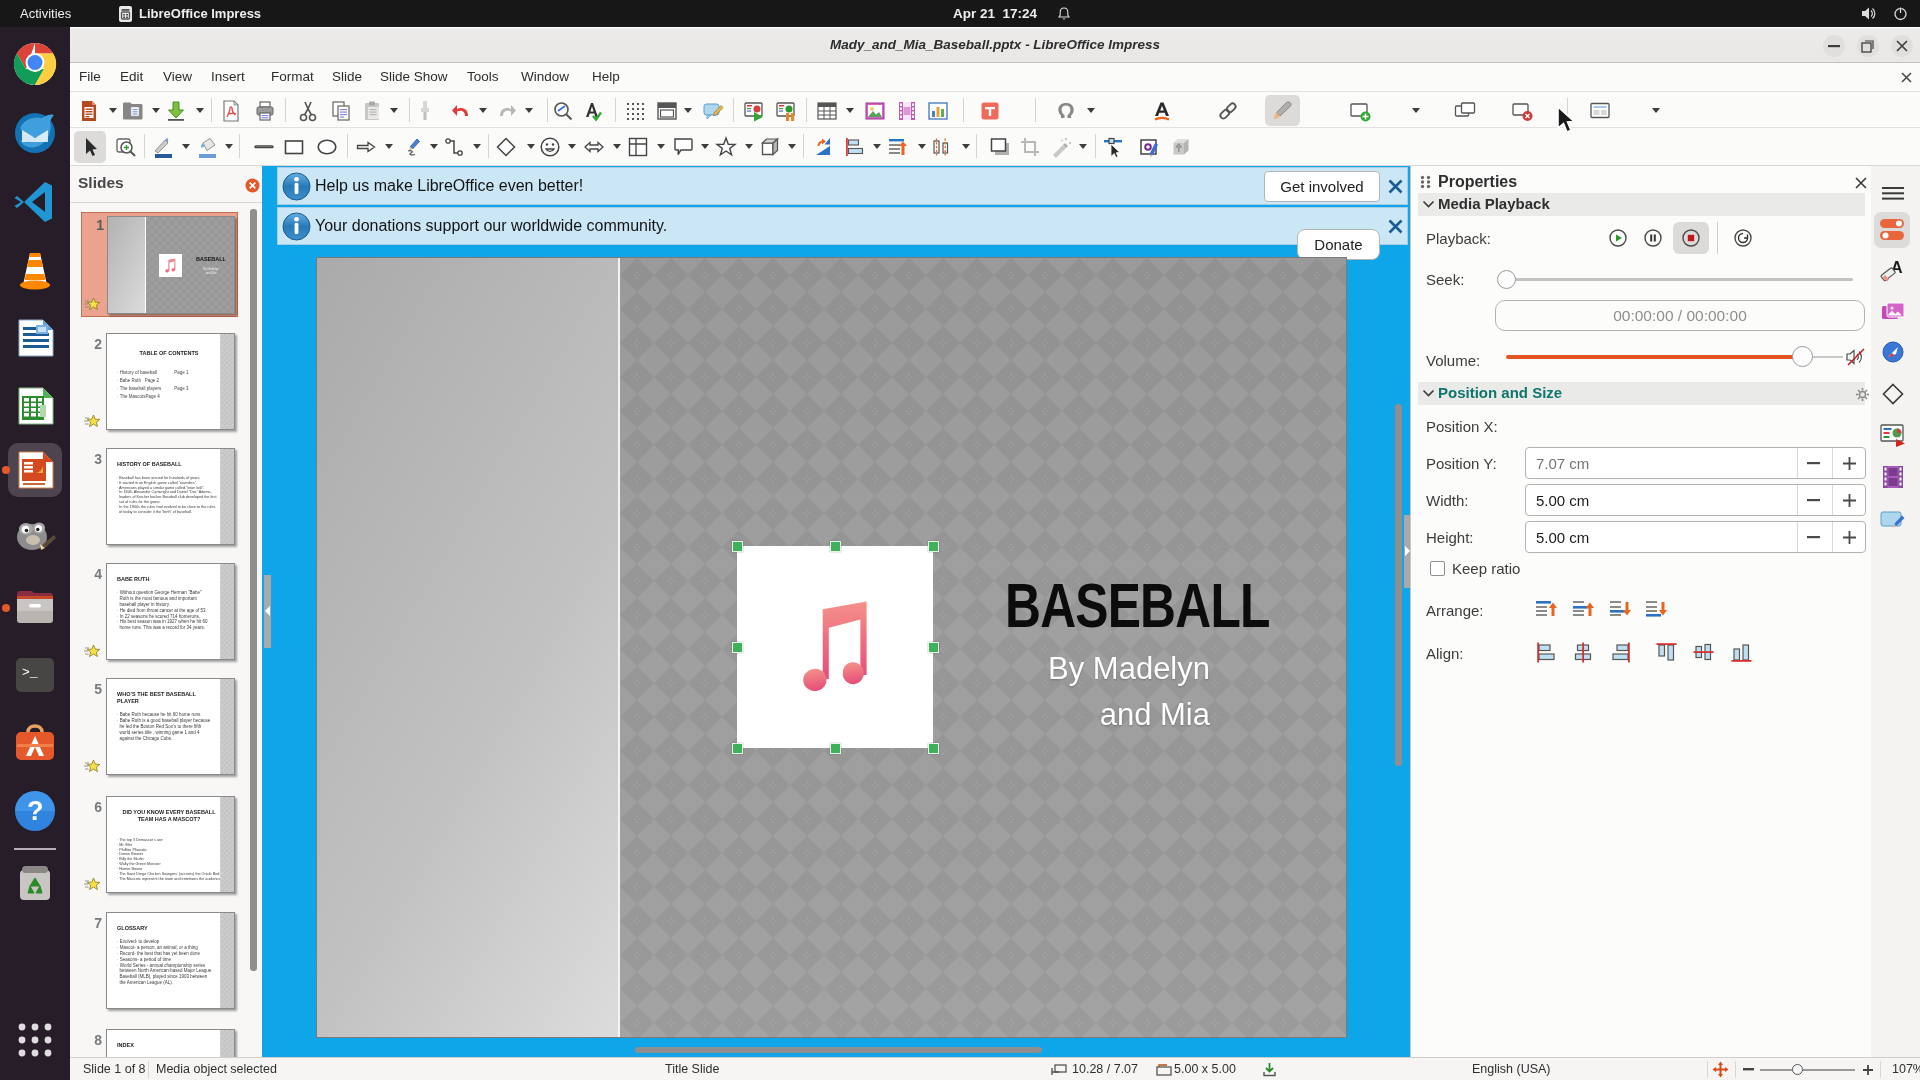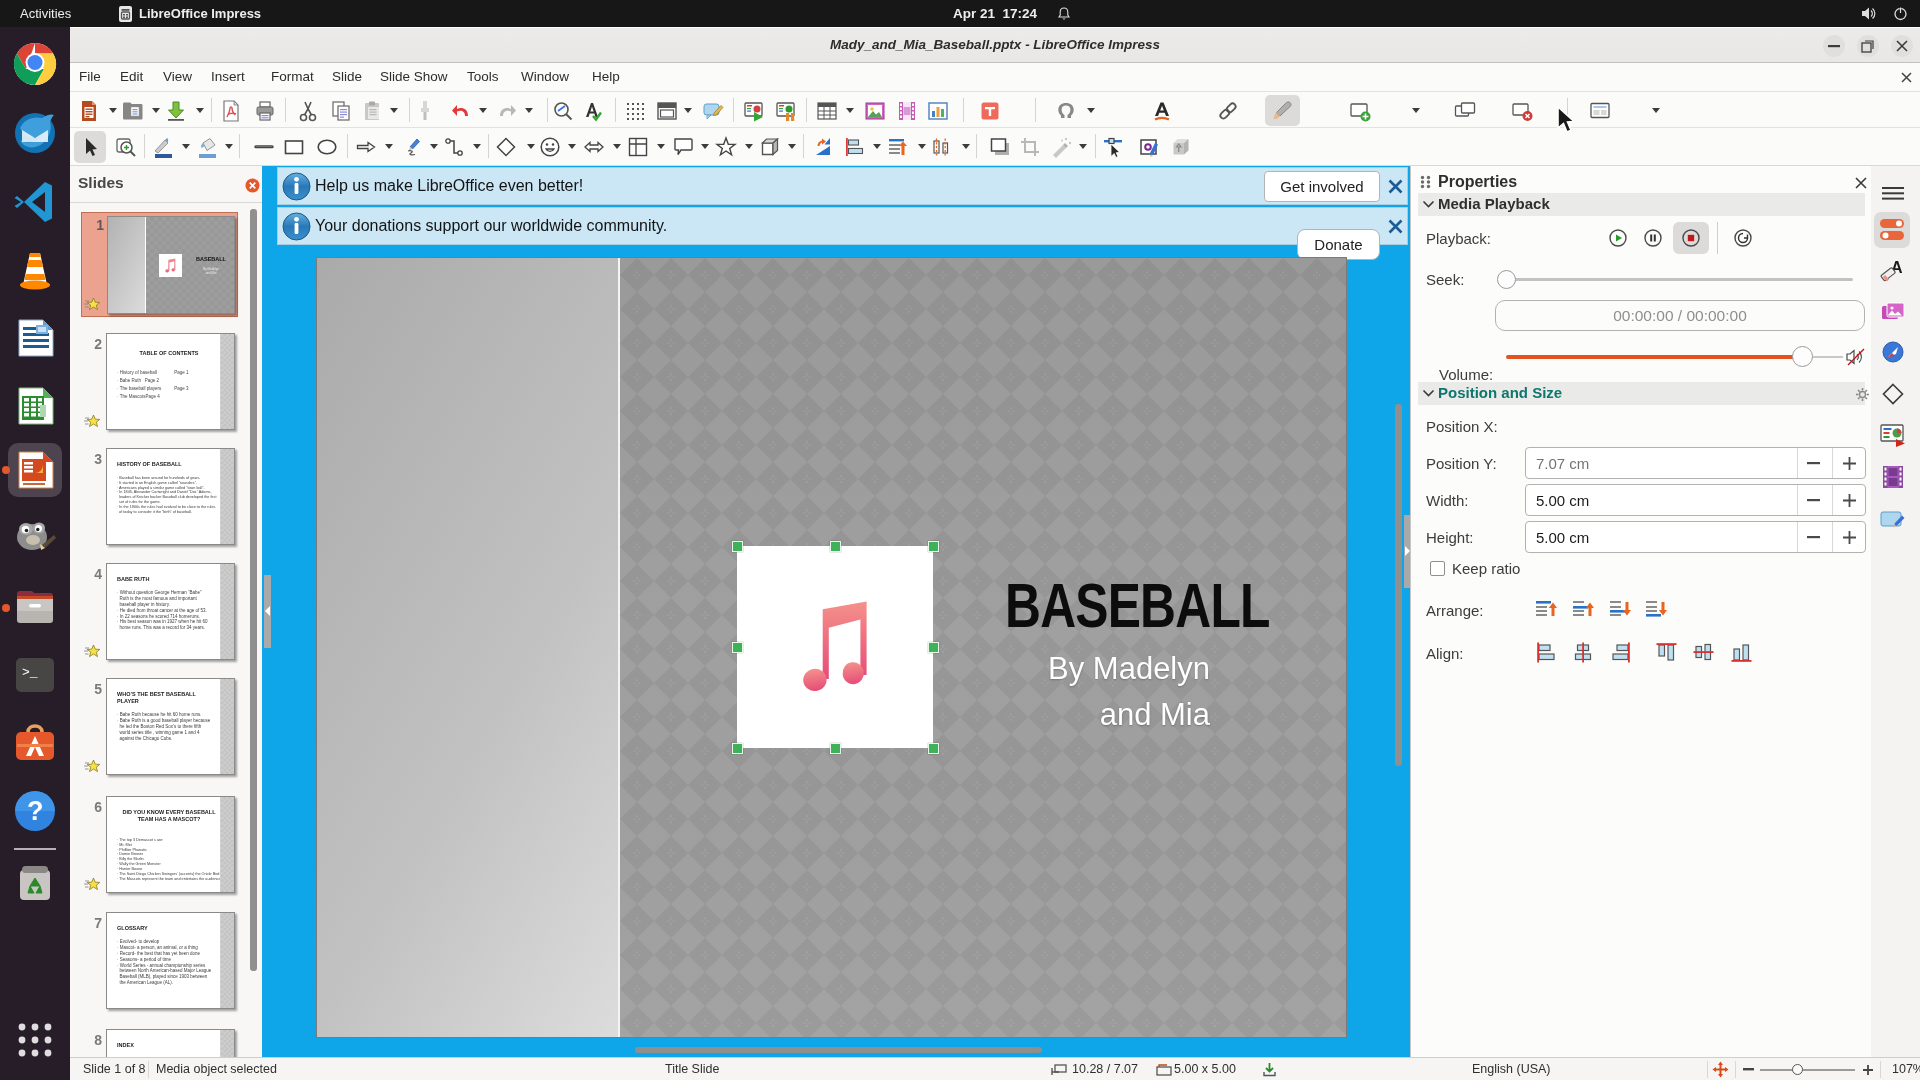--- a/index.html
+++ b/index.html
@@ -880,21 +880,21 @@
           <div class="abs" style="left:306px;top:56px;width:1px;height:32px;background:#cfcecc;"></div>
           <svg class="abs" style="left:323px;top:63px;" width="18" height="18" viewBox="0 0 18 18">
             <circle cx="9" cy="9" r="8" fill="none" stroke="#4a4a4a" stroke-width="1.4"></circle>
             <path d="M9 4.5 A4.5 4.5 0 1 0 13.5 9" fill="none" stroke="#333" stroke-width="1.4"></path>
             <path d="M13.5 5.5 L13.5 9 L10 9" fill="none" stroke="#333" stroke-width="1.4"></path>
           </svg>
           <div class="abs" style="left:15px;top:105px;font-size:15px;color:#3c3c3c;">Seek:</div>
           <div class="abs" style="left:95px;top:112px;width:347px;height:3px;background:#c2c2c2;border-radius:2px;"></div>
           <div class="abs" style="left:86px;top:104px;width:19px;height:19px;border-radius:50%;background:#fdfdfd;border:1px solid #9a9a9a;"></div>
           <div class="abs" style="left:84px;top:134px;width:370px;height:31px;border:1px solid #b2b2b2;border-radius:10px;text-align:center;line-height:29px;font-size:15.5px;color:#8f8f8f;">00:00:00 / 00:00:00</div>
-          <div class="abs" style="left:15px;top:200px;font-size:15px;color:#3c3c3c;margin-left:13px;">Volume:</div>
+          <div class="abs" style="left:15px;top:186px;font-size:15px;color:#3c3c3c;">Volume:</div>
           <div class="abs" style="left:95px;top:189px;width:297px;height:4px;background:#e4531f;border-radius:2px;"></div>
           <div class="abs" style="left:392px;top:190px;width:40px;height:2px;background:#c8c8c8;"></div>
           <div class="abs" style="left:381px;top:180px;width:21px;height:21px;border-radius:50%;background:#fdfdfd;border:1px solid #9a9a9a;"></div>
           <svg class="abs" style="left:435px;top:182px;" width="20" height="18" viewBox="0 0 20 18">
             <path d="M1 6 L4 6 L8 2.5 L8 15.5 L4 12 L1 12 Z" fill="none" stroke="#4a4a4a" stroke-width="1.2"></path>
             <path d="M11 6 A4.5 4.5 0 0 1 11 12 M13 3.5 A7.5 7.5 0 0 1 13 14.5" stroke="#4a4a4a" stroke-width="1.1" fill="none"></path>
             <path d="M2 17 L18 1" stroke="#c01818" stroke-width="1.4"></path>
           </svg>
           <div class="abs" style="left:7px;top:216px;width:447px;height:23px;background:#eaeae8;">
             <svg class="abs" style="left:4px;top:7px;" width="13" height="9">

